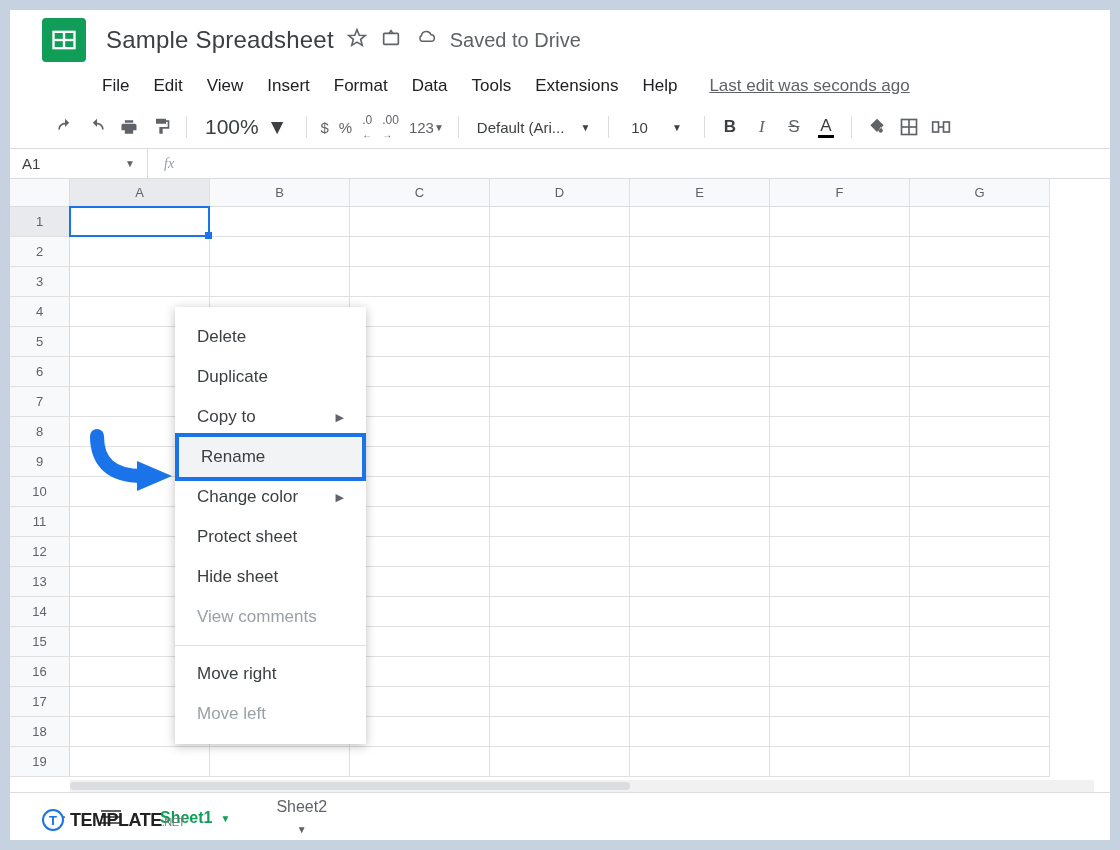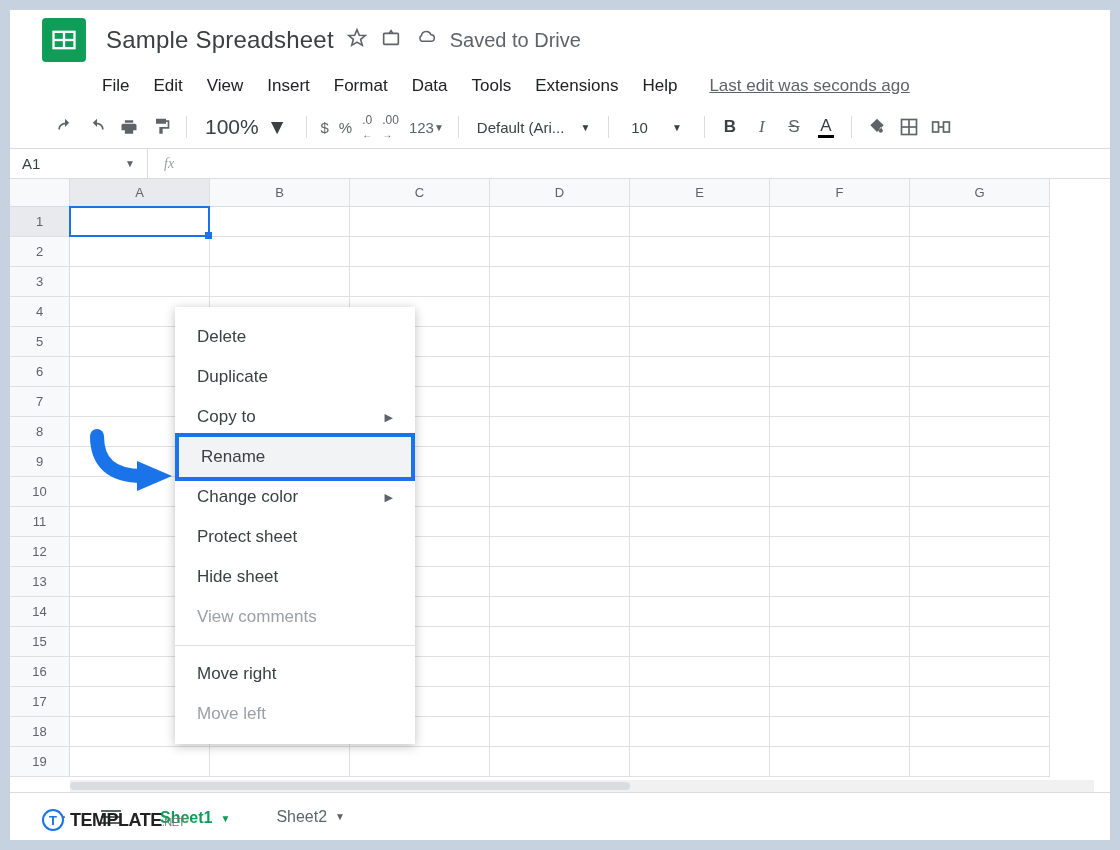--- a/index.html
+++ b/index.html
@@ -49,36 +49,36 @@
 .row { display: flex; height: 30px; }
 .row-h { width: 60px; text-align: center; font-size: 13px; color: #5f6368; line-height: 30px; border-right: 1px solid #dadce0; border-bottom: 1px solid #e0e0e0; background: #f8f9fa; }
 .row-h.sel { background: #e8eaed; border-right-color: #bdc1c6; }
 .cell { width: 140px; border-right: 1px solid #e0e0e0; border-bottom: 1px solid #e0e0e0; }
 
 
 .active-cell { position: absolute; left: 59px; top: 27px; width: 141px; height: 31px; border: 2px solid #1a73e8; z-index: 5; }
 .active-cell::after { content: ""; position: absolute; right: -4px; bottom: -4px; width: 7px; height: 7px; background: #1a73e8; }
 
 
-.context-menu { position: absolute; left: 165px; top: 297px; width: 240px; background: #fff; box-shadow: 0 2px 10px rgba(0,0,0,0.25); padding: 10px 0; z-index: 20; }
+.context-menu { position: absolute; left: 165px; top: 297px; width: 191px; background: #fff; box-shadow: 0 2px 10px rgba(0,0,0,0.25); padding: 10px 0; z-index: 20; }
 .ctx-item { padding: 10px 22px; font-size: 17px; color: #3c4043; display: flex; justify-content: space-between; align-items: center; cursor: pointer; }
 .ctx-item.disabled { color: #9aa0a6; }
 .ctx-item.highlighted { border: 4px solid #1a73e8; background: #f1f3f4; margin: -4px 0; }
 .ctx-sep { height: 1px; background: #e0e0e0; margin: 8px 0; }
 .sub-arrow { font-size: 11px; color: #5f6368; }
 
 
 .anno-arrow { position: absolute; left: 72px; top: 416px; z-index: 25; }
 
 
 .sheet-strip { position: absolute; bottom: 0; left: 0; right: 0; height: 48px; display: flex; align-items: center; gap: 14px; background: #fff; border-top: 1px solid #dadce0; padding-left: 30px; }
 .strip-btn { width: 38px; height: 38px; display: flex; align-items: center; justify-content: center; color: #5f6368; cursor: pointer; }
 .sheet-tab { padding: 8px 16px; font-size: 16px; display: flex; align-items: center; gap: 8px; cursor: pointer; }
 .sheet-tab.active { color: #0f9d58; font-weight: 600; border-top: 3px solid transparent; }
-.sheet-tab.inactive { color: #5f6368; }
+.sheet-tab.inactive { color: #5f6368; flex-direction: column; }
 .dd-arrow { font-size: 10px; }
 
 
 .watermark { position: absolute; left: 32px; bottom: 9px; z-index: 30; display: flex; align-items: center; gap: 6px; }
 .wm-badge { width: 22px; height: 22px; border: 2px solid #1a73e8; border-radius: 50%; display: flex; align-items: center; justify-content: center; color: #1a73e8; font-weight: bold; font-size: 13px; background:#fff; }
 .wm-text { font-family: Arial; font-size: 18px; letter-spacing: -0.5px; color: #222; }
 .wm-net { font-size: 11px; color: #777; }
 
 
 .hscroll { position: absolute; bottom: 48px; left: 60px; right: 16px; height: 12px; background: #f1f1f1; }

